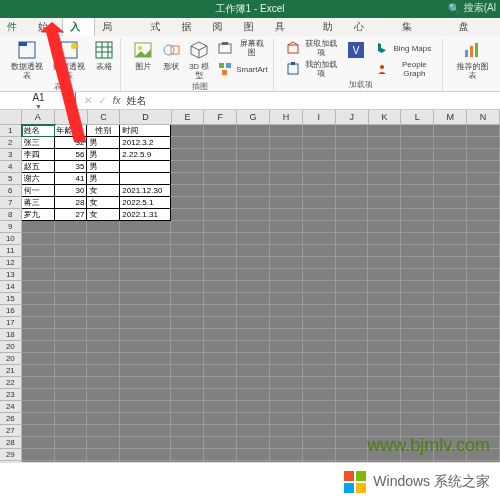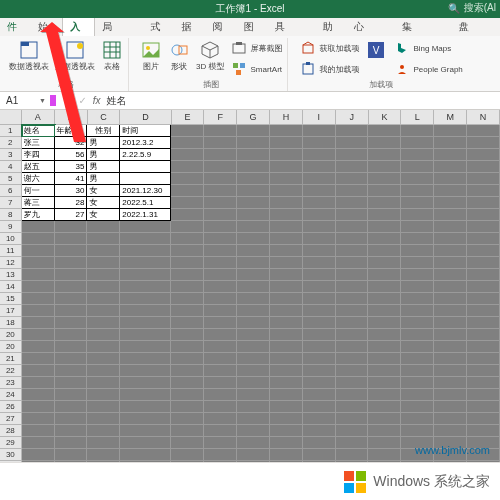--- a/index.html
+++ b/index.html
@@ -13,36 +13,36 @@
   .ribbon{height:56px;background:#f8f8f8;border-bottom:1px solid #d0cecb;display:flex;font-size:9px;color:#444;padding:2px 4px 0 4px;gap:6px;overflow:hidden;}
   .rgroup{display:flex;flex-direction:column;align-items:center;justify-content:space-between;border-right:1px solid #e1dfdd;padding:0 4px;}
   .rgroup:last-child{border-right:none;}
   .rrow{display:flex;gap:4px;align-items:flex-start;}
   .rbtn{display:flex;flex-direction:column;align-items:center;gap:1px;padding:1px;cursor:pointer;}
   .ribbon-icon{width:18px;height:18px;display:flex;align-items:center;justify-content:center;}
   .ribbon-icon.big{width:22px;height:22px;}
   .rlabel{font-size:8px;color:#444;line-height:9px;text-align:center;}
   .rgroup-label{font-size:8px;color:#666;padding-bottom:1px;}
   .formula-bar{height:18px;background:#fff;border-bottom:1px solid #d0cecb;display:flex;align-items:center;font-size:10px;color:#333;}
-  .name-box{width:56px;border-right:6px solid #d946ef;padding-left:6px;display:flex;align-items:center;justify-content:space-between;padding-right:4px;}
+  .name-box{width:76px;border-right:1px solid #d946ef;padding-left:6px;display:flex;align-items:center;justify-content:space-between;padding-right:4px;flex-direction:column;}
   .fx-area{display:flex;align-items:center;gap:6px;padding-left:8px;}
   .fx-icon{font-style:italic;color:#666;font-size:10px;}
   .grid-area{position:absolute;top:110px;left:0;right:0;bottom:0;background:#808080;}
   .sheet{position:absolute;top:0;left:0;right:0;bottom:0;}
   .colheads{display:flex;height:15px;}
   .corner{width:24px;height:15px;background:#e6e6e6;border-right:1px solid #b7b7b7;border-bottom:1px solid #b7b7b7;}
   .colh{height:15px;background:#e6e6e6;border-right:1px solid #b7b7b7;border-bottom:1px solid #b7b7b7;font-size:9px;color:#333;text-align:center;line-height:15px;}
   .row{display:flex;height:12px;}
   .rowh{width:24px;height:12px;background:#e6e6e6;border-right:1px solid #b7b7b7;border-bottom:1px solid #b7b7b7;font-size:8px;color:#333;text-align:center;line-height:12px;}
   .cell{height:12px;border-right:1px solid #9a9a9a;border-bottom:1px solid #9a9a9a;font-size:8px;color:#000;line-height:12px;padding:0 2px;overflow:hidden;white-space:nowrap;background:#808080;}
   .cell.w{background:#fff;border-right:1px solid #000;border-bottom:1px solid #000;}
   .cell.num{text-align:right;}
   .sel{outline:2px solid #1e7145;outline-offset:-1px;}
   .arrow-overlay{position:absolute;top:22px;left:32px;pointer-events:none;z-index:50;}
-  .watermark{position:absolute;right:10px;bottom:44px;font-size:11px;color:#0369a1;pointer-events:none;z-index:60;}
+  .watermark{position:absolute;right:10px;bottom:44px;font-size:18px;color:#4d7c0f;pointer-events:none;z-index:60;}
   .win-footer{position:absolute;left:0;right:0;bottom:0;height:38px;background:#fff;border-top:1px solid #e1dfdd;display:flex;align-items:center;justify-content:flex-end;padding-right:10px;gap:6px;z-index:55;}
   .win-text{font-size:14px;color:#666;}
 </style>
 </head>
 <body>
 
 <div class="title-bar">
   <span class="title">工作簿1 - Excel</span>
   <div class="search-box">
     <span>🔍</span>
@@ -205,20 +205,35 @@
                 <path d="M3,12 Q7,8 11,12" fill="#d83b01"></path>
               </svg>
             </span>
           <span class="rlabel">People Graph</span>
         </div>
       </div>
     </div>
     <div class="rgroup-label">加载项</div>
   </div>
 
+  <div class="rgroup">
+    <div class="rrow">
+      <div class="rbtn">
+        <span class="ribbon-icon big">
+            <svg width="20" height="20">
+              <rect x="3" y="10" width="3" height="7" fill="#5b9bd5"></rect>
+              <rect x="8" y="6" width="3" height="11" fill="#ed7d31"></rect>
+              <rect x="13" y="3" width="3" height="14" fill="#70ad47"></rect>
+            </svg>
+          </span>
+        <span class="rlabel">推荐的图表</span>
+      </div>
+    </div>
+    <div class="rgroup-label"></div>
+  </div>
 </div>
 
 <div class="formula-bar">
   <div class="name-box">
     <span>A1</span>
     <span style="font-size:7px;color:#666;">▼</span>
   </div>
   <div class="fx-area">
     <span style="color:#bbb;">✕</span>
     <span style="color:#bbb;">✓</span>
@@ -495,20 +510,37 @@
         <div class="cell" style="width: 36px;"></div>
         <div class="cell" style="width: 36px;"></div>
         <div class="cell" style="width: 36px;"></div>
         <div class="cell" style="width: 36px;"></div>
         <div class="cell" style="width: 36px;"></div>
         <div class="cell" style="width: 36px;"></div>
         <div class="cell" style="width: 36px;"></div>
         <div class="cell" style="width: 36px;"></div>
       </div>
       <div class="row">
+        <div class="rowh">16</div>
+        <div class="cell" style="width: 36px;"></div>
+        <div class="cell" style="width: 36px;"></div>
+        <div class="cell" style="width: 36px;"></div>
+        <div class="cell" style="width: 56px;"></div>
+        <div class="cell" style="width: 36px;"></div>
+        <div class="cell" style="width: 36px;"></div>
+        <div class="cell" style="width: 36px;"></div>
+        <div class="cell" style="width: 36px;"></div>
+        <div class="cell" style="width: 36px;"></div>
+        <div class="cell" style="width: 36px;"></div>
+        <div class="cell" style="width: 36px;"></div>
+        <div class="cell" style="width: 36px;"></div>
+        <div class="cell" style="width: 36px;"></div>
+        <div class="cell" style="width: 36px;"></div>
+      </div>
+      <div class="row">
         <div class="rowh">17</div>
         <div class="cell" style="width: 36px;"></div>
         <div class="cell" style="width: 36px;"></div>
         <div class="cell" style="width: 36px;"></div>
         <div class="cell" style="width: 56px;"></div>
         <div class="cell" style="width: 36px;"></div>
         <div class="cell" style="width: 36px;"></div>
         <div class="cell" style="width: 36px;"></div>
         <div class="cell" style="width: 36px;"></div>
         <div class="cell" style="width: 36px;"></div>

